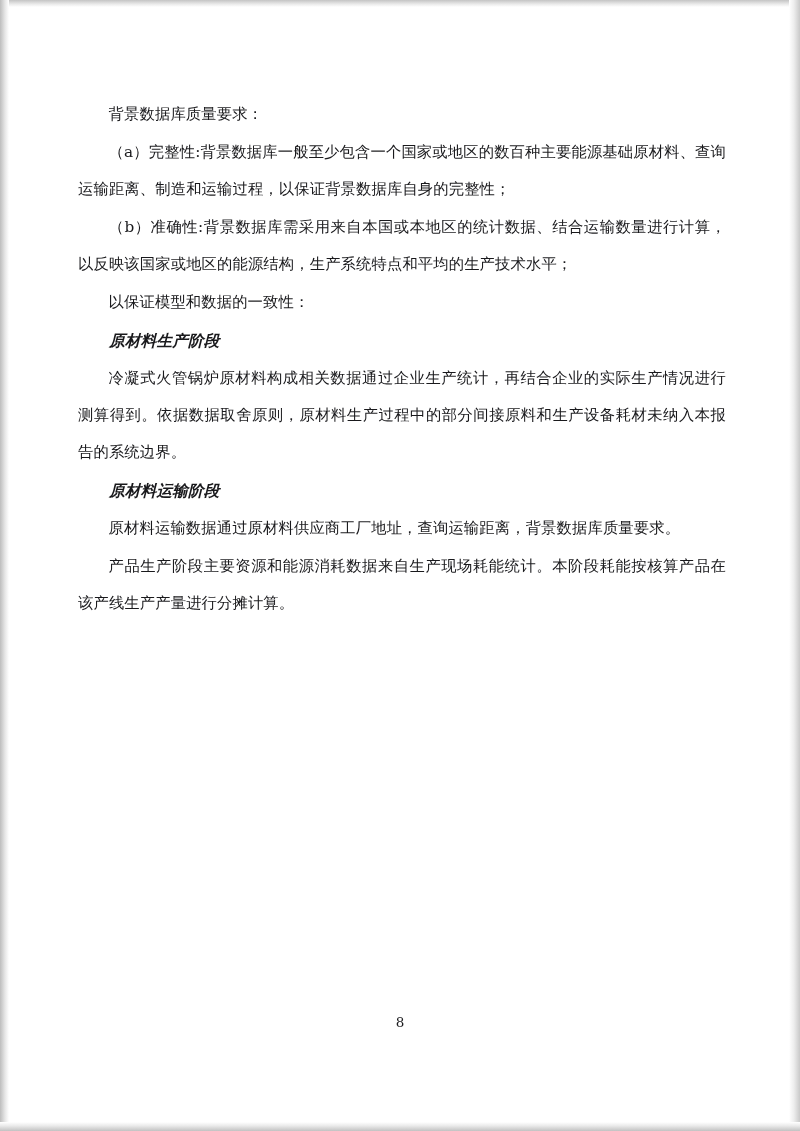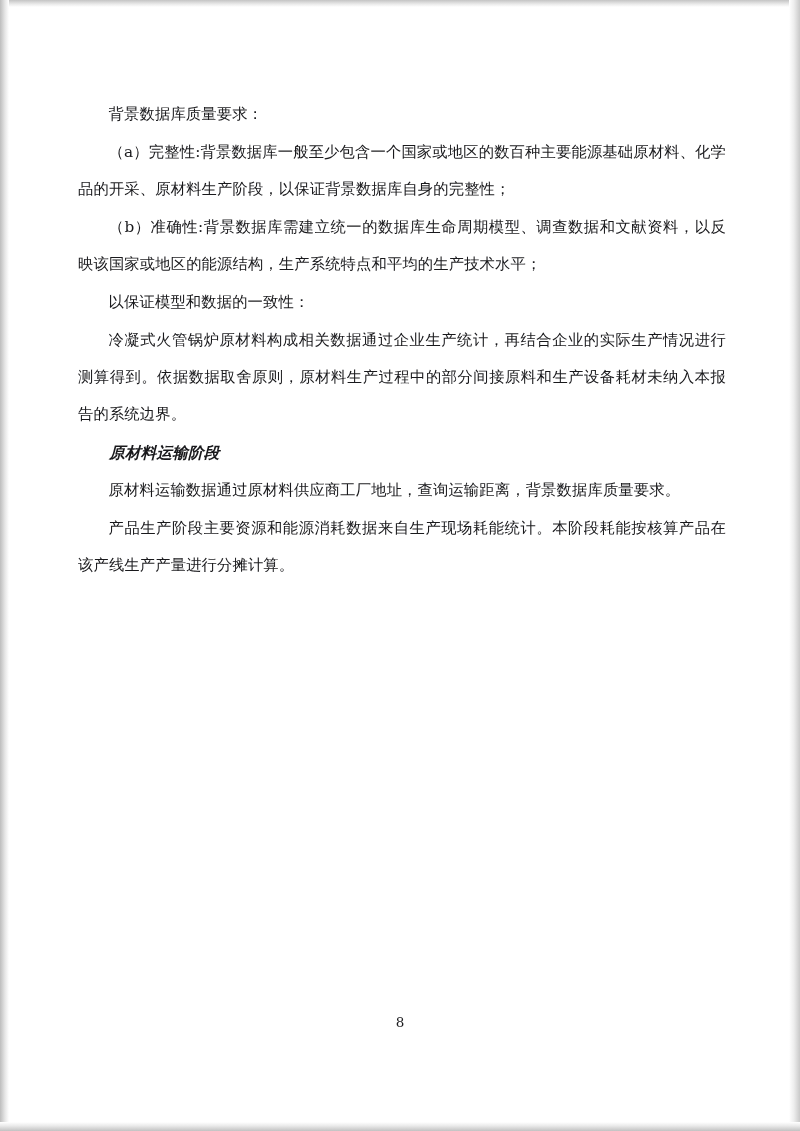--- a/index.html
+++ b/index.html
@@ -84,23 +84,24 @@
 <body>
 
 <div class="page">
   <div class="edge-top"></div>
   <div class="edge-left"></div>
   <div class="edge-right"></div>
   <div class="edge-bottom"></div>
 
   <div class="content">
     <p class="indent">背景数据库质量要求：</p>
-    <p class="indent">（a）完整性:背景数据库一般至少包含一个国家或地区的数百种主要能源基础原材料、化学品的开采、原材料生产阶段，以保证背景数据库自身的完整性；</p>
-    <p class="indent">（b）准确性:背景数据库需建立统一的数据库生命周期模型、调查数据和文献资料，以反映该国家或地区的能源结构，生产系统特点和平均的生产技术水平；</p>
+    <p class="indent">（a）完整性:背景数据库一般至少包含一个国家或地区的数百种主要能源基础原材料、查询运输距离、制造和运输过程，以保证背景数据库自身的完整性；</p>
+    <p class="indent">（b）准确性:背景数据库需采用来自本国或本地区的统计数据、结合运输数量进行计算，以反映该国家或地区的能源结构，生产系统特点和平均的生产技术水平；</p>
     <p class="indent">以保证模型和数据的一致性：</p>
+    <p class="heading">原材料生产阶段</p>
     <p class="indent">冷凝式火管锅炉原材料构成相关数据通过企业生产统计，再结合企业的实际生产情况进行测算得到。依据数据取舍原则，原材料生产过程中的部分间接原料和生产设备耗材未纳入本报告的系统边界。</p>
     <p class="heading">原材料运输阶段</p>
     <p class="indent">原材料运输数据通过原材料供应商工厂地址，查询运输距离，背景数据库质量要求。</p>
     <p class="indent">产品生产阶段主要资源和能源消耗数据来自生产现场耗能统计。本阶段耗能按核算产品在该产线生产产量进行分摊计算。</p>
   </div>
 
   <div class="page-number">8</div>
 </div>
 
 </body></html>

